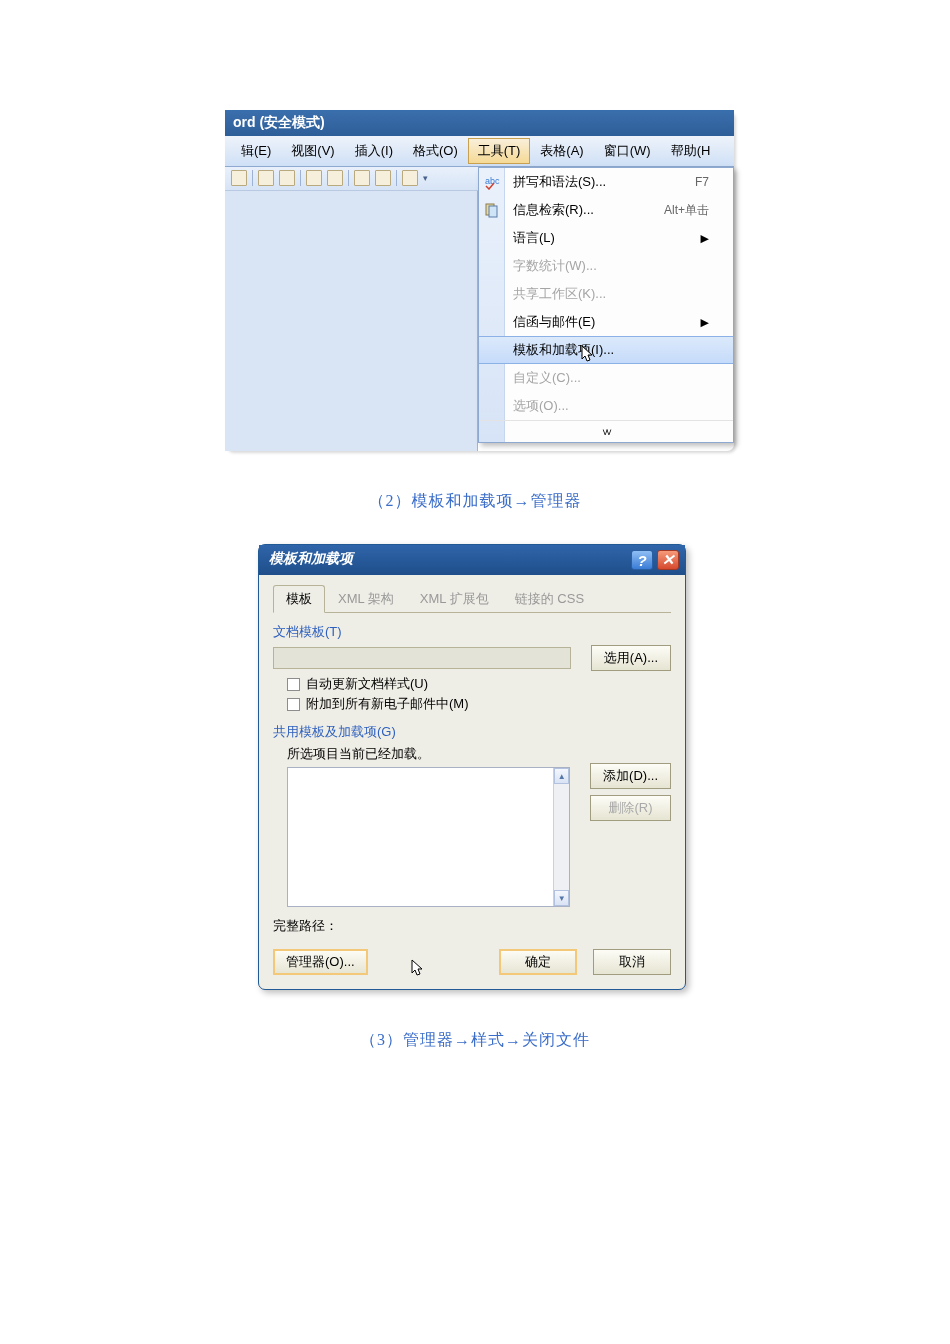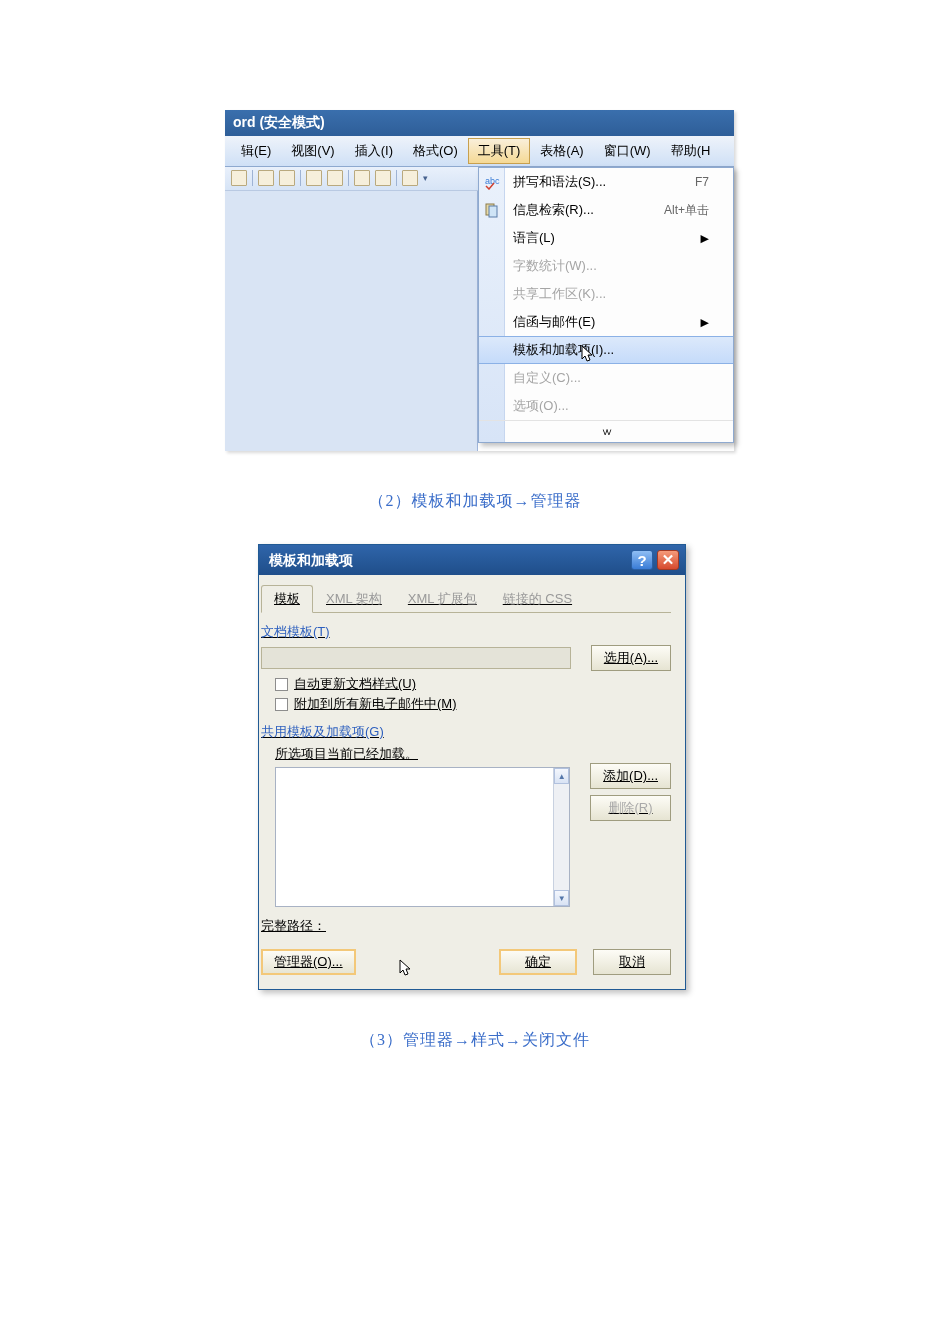--- a/index.html
+++ b/index.html
@@ -1,18 +1,18 @@
 <!DOCTYPE html>
 <html><head>
 <meta charset="utf-8">
 <style>
   * { box-sizing: border-box; margin: 0; padding: 0; }
   body { background: #fff; font-family: "SimSun", "宋体", serif; width: 950px; }
   .page { width: 950px; padding: 110px 0 200px 0; }
-  .figure { display: block; margin: 0 auto; }
+  .figure { display: block; margin: 0 auto; border-radius: 7px; }
   .caption { text-align: center; color: #3a6dc9; font-size: 16px; margin: 40px 0 32px 0; letter-spacing: 1px; }
 
   
   .shot1 { width: 509px; margin: 0 auto 0 225px; font-family: "SimSun", Arial, sans-serif; font-size: 13px; color: #000; box-shadow: 2px 2px 3px rgba(0,0,0,0.15); }
   .titlebar { background: linear-gradient(#3a6fad,#2e5e98); color: #fff; font-weight: bold; padding: 4px 8px; font-size: 14px; }
   .menubar { background: linear-gradient(#eef3fa,#cfe0f6); border-bottom: 1px solid #8ea9cf; display: flex; padding: 2px 6px; }
   .menuitem { padding: 4px 10px; white-space: nowrap; }
   .menuitem.active { background: linear-gradient(#f9efda,#f5d995); border: 1px solid #c8a04e; padding: 3px 9px; }
   .toolbar { background: linear-gradient(#e9f0fb,#d6e4f6); padding: 3px 6px 4px 6px; display: flex; align-items: center; gap: 5px; flex: 0 0 253px; border-bottom: 1px solid #b9c9e2; }
   .tb-ico { width: 16px; height: 16px; display: inline-block; background: #f6efdb; border: 1px solid #b9a97e; border-radius: 1px; }
@@ -29,26 +29,26 @@
   .dd-expand { text-align: center; padding: 3px; border-top:1px solid #e3e3e3; position:relative; }
   .cursor1 { position: absolute; left: 102px; top: 8px; width: 16px; height: 20px; }
   .cur-svg { stroke:#000; fill:#fff; }
 
   .body1 { display:flex; }
   .body1-left { flex: 0 0 253px; }
   .body1-right { flex: 1; }
 
   
   .shot2 { width: 428px; margin: 0 auto 0 258px; font-family: "SimSun", Arial, sans-serif; font-size: 13px; color: #000; box-shadow: 3px 3px 6px rgba(0,0,0,0.25); background: #efeee6; border: 1px solid #215a94; }
-  .dlg-title { background: linear-gradient(#2f65aa,#1f4e8a); color:#fff; font-weight:bold; padding: 5px 6px 5px 10px; display:flex; align-items:flex-end; justify-content:space-between; font-size: 14px; }
+  .dlg-title { background: linear-gradient(#2f65aa,#1f4e8a); color:#fff; font-weight:bold; padding: 5px 6px 5px 10px; display:flex; align-items:flex-start; justify-content:space-between; font-size: 14px; font-style: italic; }
   .dlg-title-btns { display:flex; gap:4px; }
   .ttl-btn { width:22px; height:20px; border-radius:3px; display:flex; align-items:center; justify-content:center; font-weight:bold; font-size:15px; font-family: Arial, sans-serif; }
   .help-btn { background: linear-gradient(#8fbef4,#3a7cd6); color:#fff; border:1px solid #2a5fa3; }
   .close-btn { background: linear-gradient(#f59a7a,#d6492e); color:#fff; border:1px solid #a33924; }
-  .dlg-body { padding: 10px 14px 14px 2px; text-decoration: underline; }
+  .dlg-body { padding: 10px 14px 14px 14px; }
   .tabs { display:flex; border-bottom:1px solid #b7b398; margin-bottom: 10px; }
   .tab { padding: 4px 12px; color:#999; border:1px solid transparent; border-bottom:none; font-size:13px; }
   .tab.active { color:#000; background:#efeee6; border:1px solid #b7b398; border-bottom:1px solid #efeee6; margin-bottom:-1px; border-radius: 3px 3px 0 0; }
   .section-label { color:#2d5fbe; margin-bottom: 4px; }
   .fieldrow { display:flex; gap:20px; align-items:center; margin-bottom: 4px; }
   .textbox { background:#e4e3d8; border:1px solid #b7b398; height:22px; flex:1; }
   .btn { background: linear-gradient(#fdfcf6,#e6e4d2); border:1px solid #9f9c7f; padding:3px 12px; font-size:13px; min-width:78px; text-align:center; }
   .btn.disabled { color:#a9a9a9; }
   .btn.focus { border:1px solid #c89c3e; outline:2px solid #f3c879; outline-offset:-2px; }
   .checkbox-row { display:flex; align-items:center; gap:6px; margin:2px 0 2px 14px; font-size:13px; }

